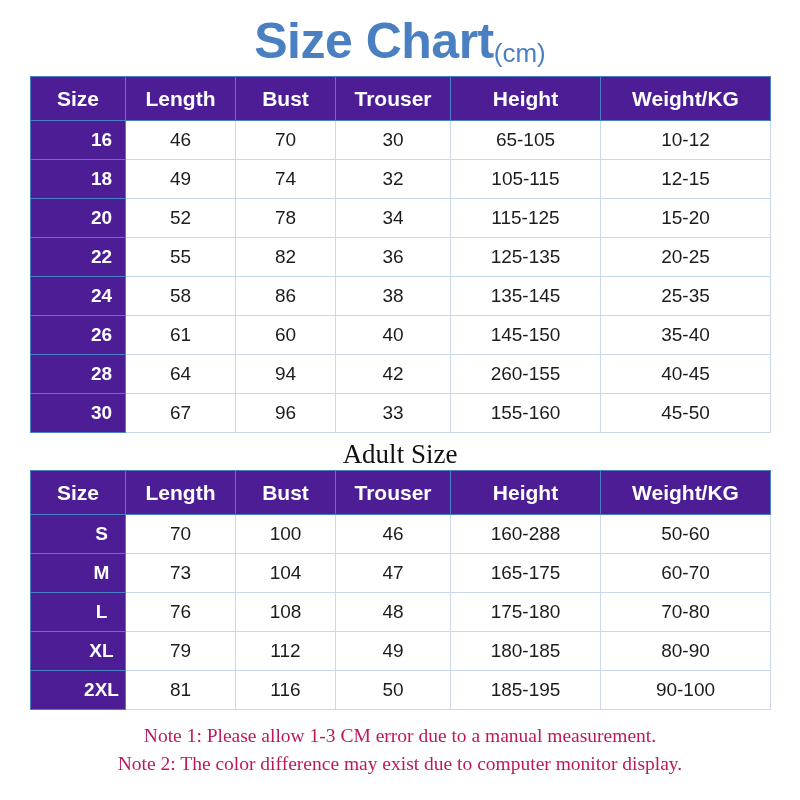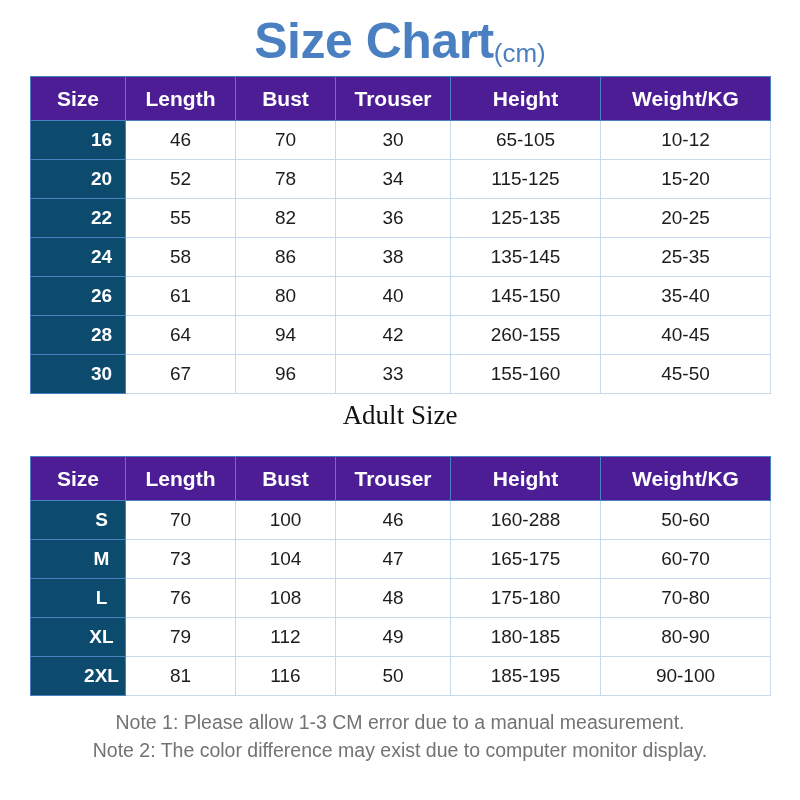--- a/index.html
+++ b/index.html
@@ -64,54 +64,54 @@
   }
   table.size-table thead th {
     background: #4c1d95;
     color: #ffffff;
     font-weight: bold;
     font-size: 21px;
     height: 43px;
     border: 1px solid #4a7fc1;
   }
   table.size-table tbody td.size-col {
-    background: #0c4a6e;
+    background: #4c1d95;
     color: #ffffff;
     font-weight: bold;
     font-size: 19px;
     border: 1px solid #4a7fc1;
     padding-left: 47px;
   }
   
   col.c-size    { width: 95px; }
   col.c-length  { width: 110px; }
   col.c-bust    { width: 100px; }
   col.c-trouser { width: 115px; }
   col.c-height  { width: 150px; }
   col.c-weight  { width: 170px; }
 
   .section-heading {
     text-align: center;
     font-size: 27px;
     color: #111111;
-    margin: 6px 0 25px 0;
+    margin: 6px 0 0 0;
     font-weight: normal;
     font-family: "Liberation Serif", serif;
   }
 
   
   .notes {
     margin-top: 12px;
     text-align: center;
     line-height: 1.45;
   }
   .note-line {
     font-size: 19.5px;
-    color: #737373;
-    font-family: Liberation Sans, sans-serif;
+    color: #be185d;
+    font-family: Liberation Serif, serif;
     white-space: nowrap;
   }
 </style>
 </head>
 <body>
 
 <div class="page">
 
   <div class="title-wrap">
     <span class="title-main">Size Chart</span><span class="title-unit">(cm)</span>
@@ -140,20 +140,28 @@
       <tbody>
         <tr>
           <td class="size-col">16</td>
           <td>46</td>
           <td>70</td>
           <td>30</td>
           <td>65-105</td>
           <td>10-12</td>
         </tr>
         <tr>
+          <td class="size-col">18</td>
+          <td>49</td>
+          <td>74</td>
+          <td>32</td>
+          <td>105-115</td>
+          <td>12-15</td>
+        </tr>
+        <tr>
           <td class="size-col">20</td>
           <td>52</td>
           <td>78</td>
           <td>34</td>
           <td>115-125</td>
           <td>15-20</td>
         </tr>
         <tr>
           <td class="size-col">22</td>
           <td>55</td>
@@ -166,21 +174,21 @@
           <td class="size-col">24</td>
           <td>58</td>
           <td>86</td>
           <td>38</td>
           <td>135-145</td>
           <td>25-35</td>
         </tr>
         <tr>
           <td class="size-col">26</td>
           <td>61</td>
-          <td>80</td>
+          <td>60</td>
           <td>40</td>
           <td>145-150</td>
           <td>35-40</td>
         </tr>
         <tr>
           <td class="size-col">28</td>
           <td>64</td>
           <td>94</td>
           <td>42</td>
           <td>260-155</td>

